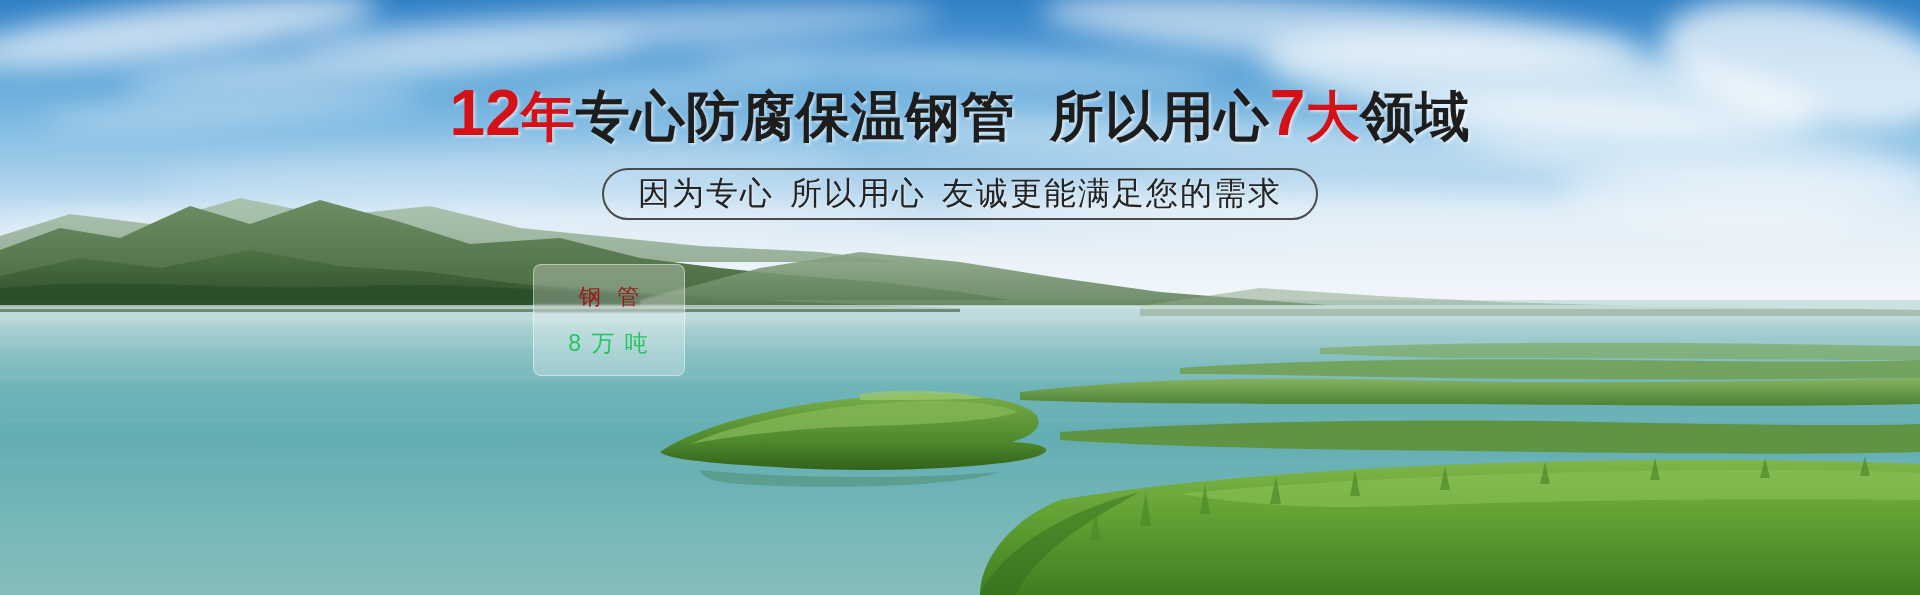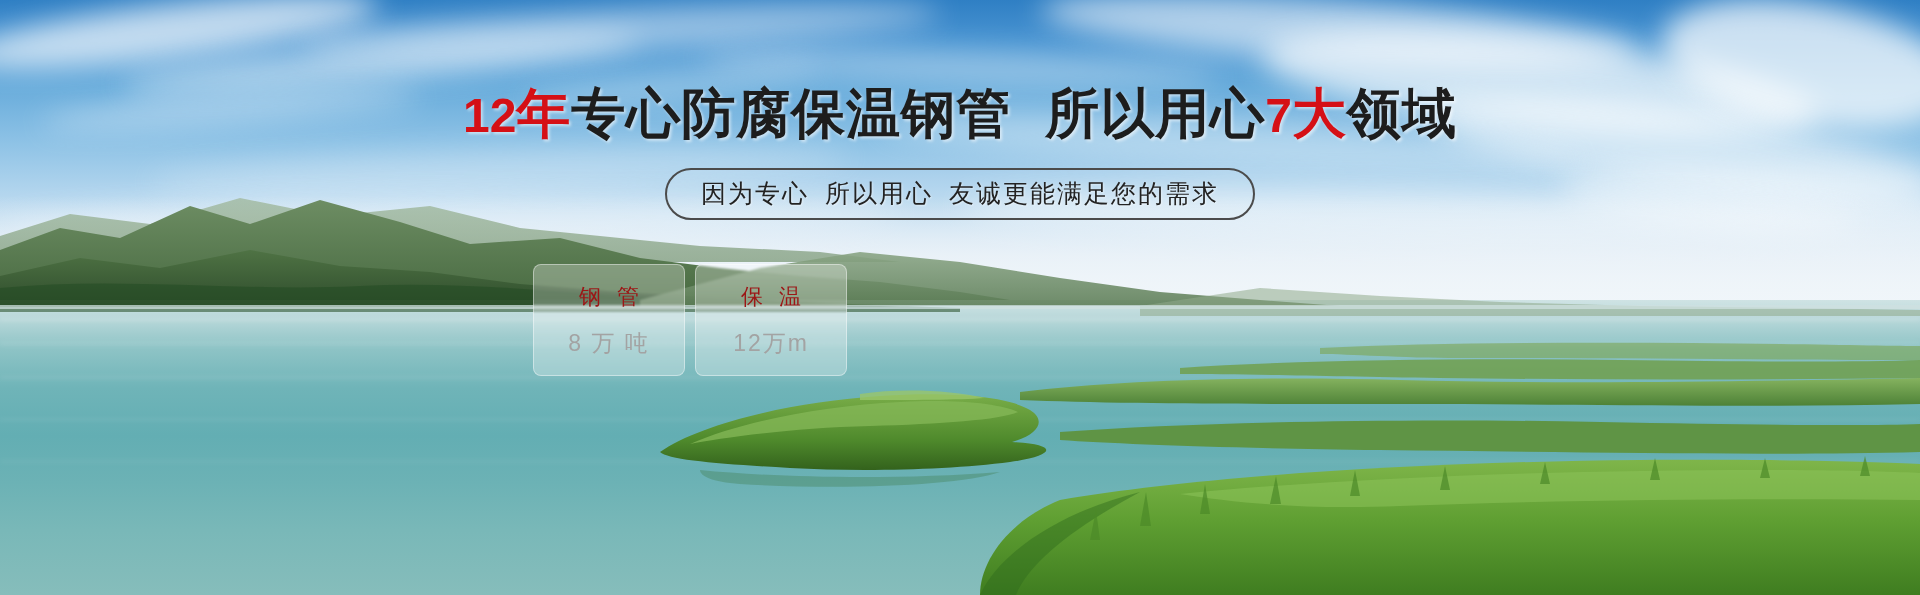--- a/index.html
+++ b/index.html
@@ -102,38 +102,38 @@
     text-align: center;
     font-size: 54px;
     line-height: 62px;
     font-weight: bold;
     letter-spacing: 1px;
     white-space: nowrap;
     color: #1d1d1d;
     text-shadow: 2px 2px 3px rgba(255,255,255,0.55);
   }
   .headline .num {
-    font-size: 48px;
+    font-size: 64px;
     letter-spacing: 0;
   }
   .headline .red { color: #d51016; }
   .headline .gap { display:inline-block; width: 34px; }
 
   .subtitle-wrap {
     position: absolute;
     left: 0; top: 168px;
     width: 1920px;
     text-align: center;
   }
   .subtitle {
     display: inline-block;
     border: 2px solid #4b4b4b;
     border-radius: 26px;
     padding: 7px 34px 9px 34px;
-    font-size: 25px;
+    font-size: 32px;
     line-height: 32px;
     letter-spacing: 2px;
     color: #232323;
     white-space: nowrap;
     background: rgba(255,255,255,0.06);
     text-shadow: 1px 1px 2px rgba(255,255,255,0.5);
   }
   .subtitle .sp { display:inline-block; width: 16px; }
 
   
@@ -160,21 +160,21 @@
     font-size: 22px;
     letter-spacing: 5px;
     color: #9c1616;
     padding-left: 5px;
     margin-bottom: 16px;
     white-space: nowrap;
   }
   .card .value {
     font-size: 23px;
     letter-spacing: 2px;
-    color: #a3a3a3;
+    color: #22c55e;
     white-space: nowrap;
   }
   .card .value sup {
     font-size: 14px;
     vertical-align: super;
     letter-spacing: 0;
   }
 </style>
 </head>
 <body>
@@ -309,22 +309,16 @@
   <div class="cards">
 
     <div class="card">
       <div class="label">钢 管</div>
       <div class="value">
         <span>8 万 吨</span><sup></sup>
       </div>
     </div>
 
 
-    <div class="card">
-      <div class="label">保 温</div>
-      <div class="value">
-        <span>12万m</span><sup></sup>
-      </div>
-    </div>
 
   </div>
 
 </div>
 
 </body></html>

